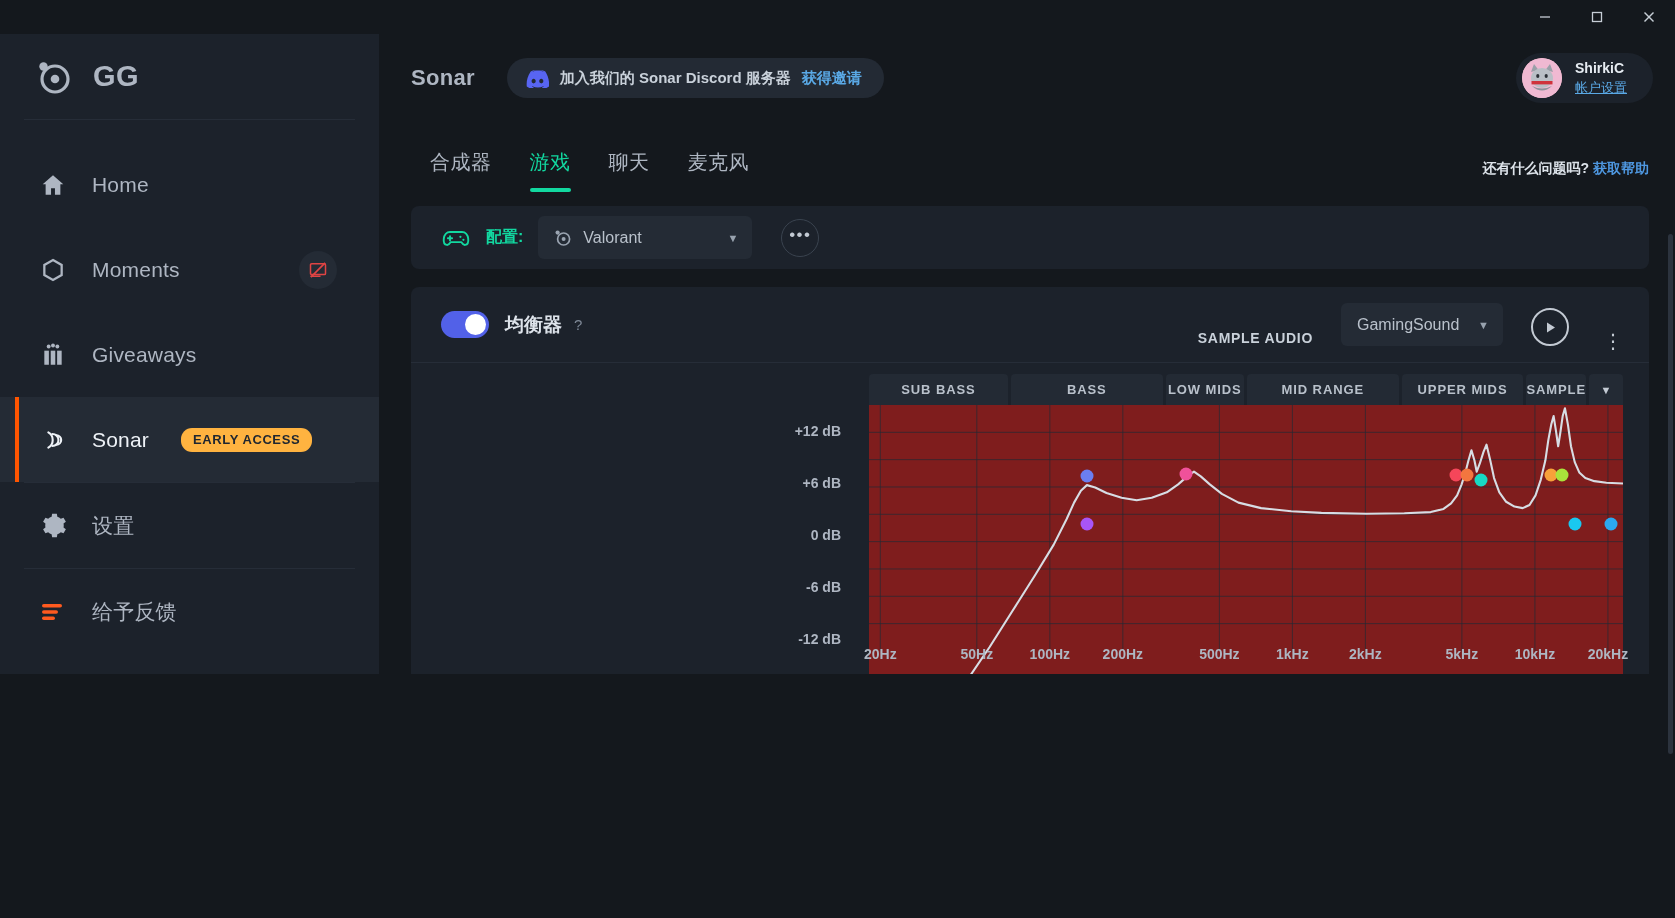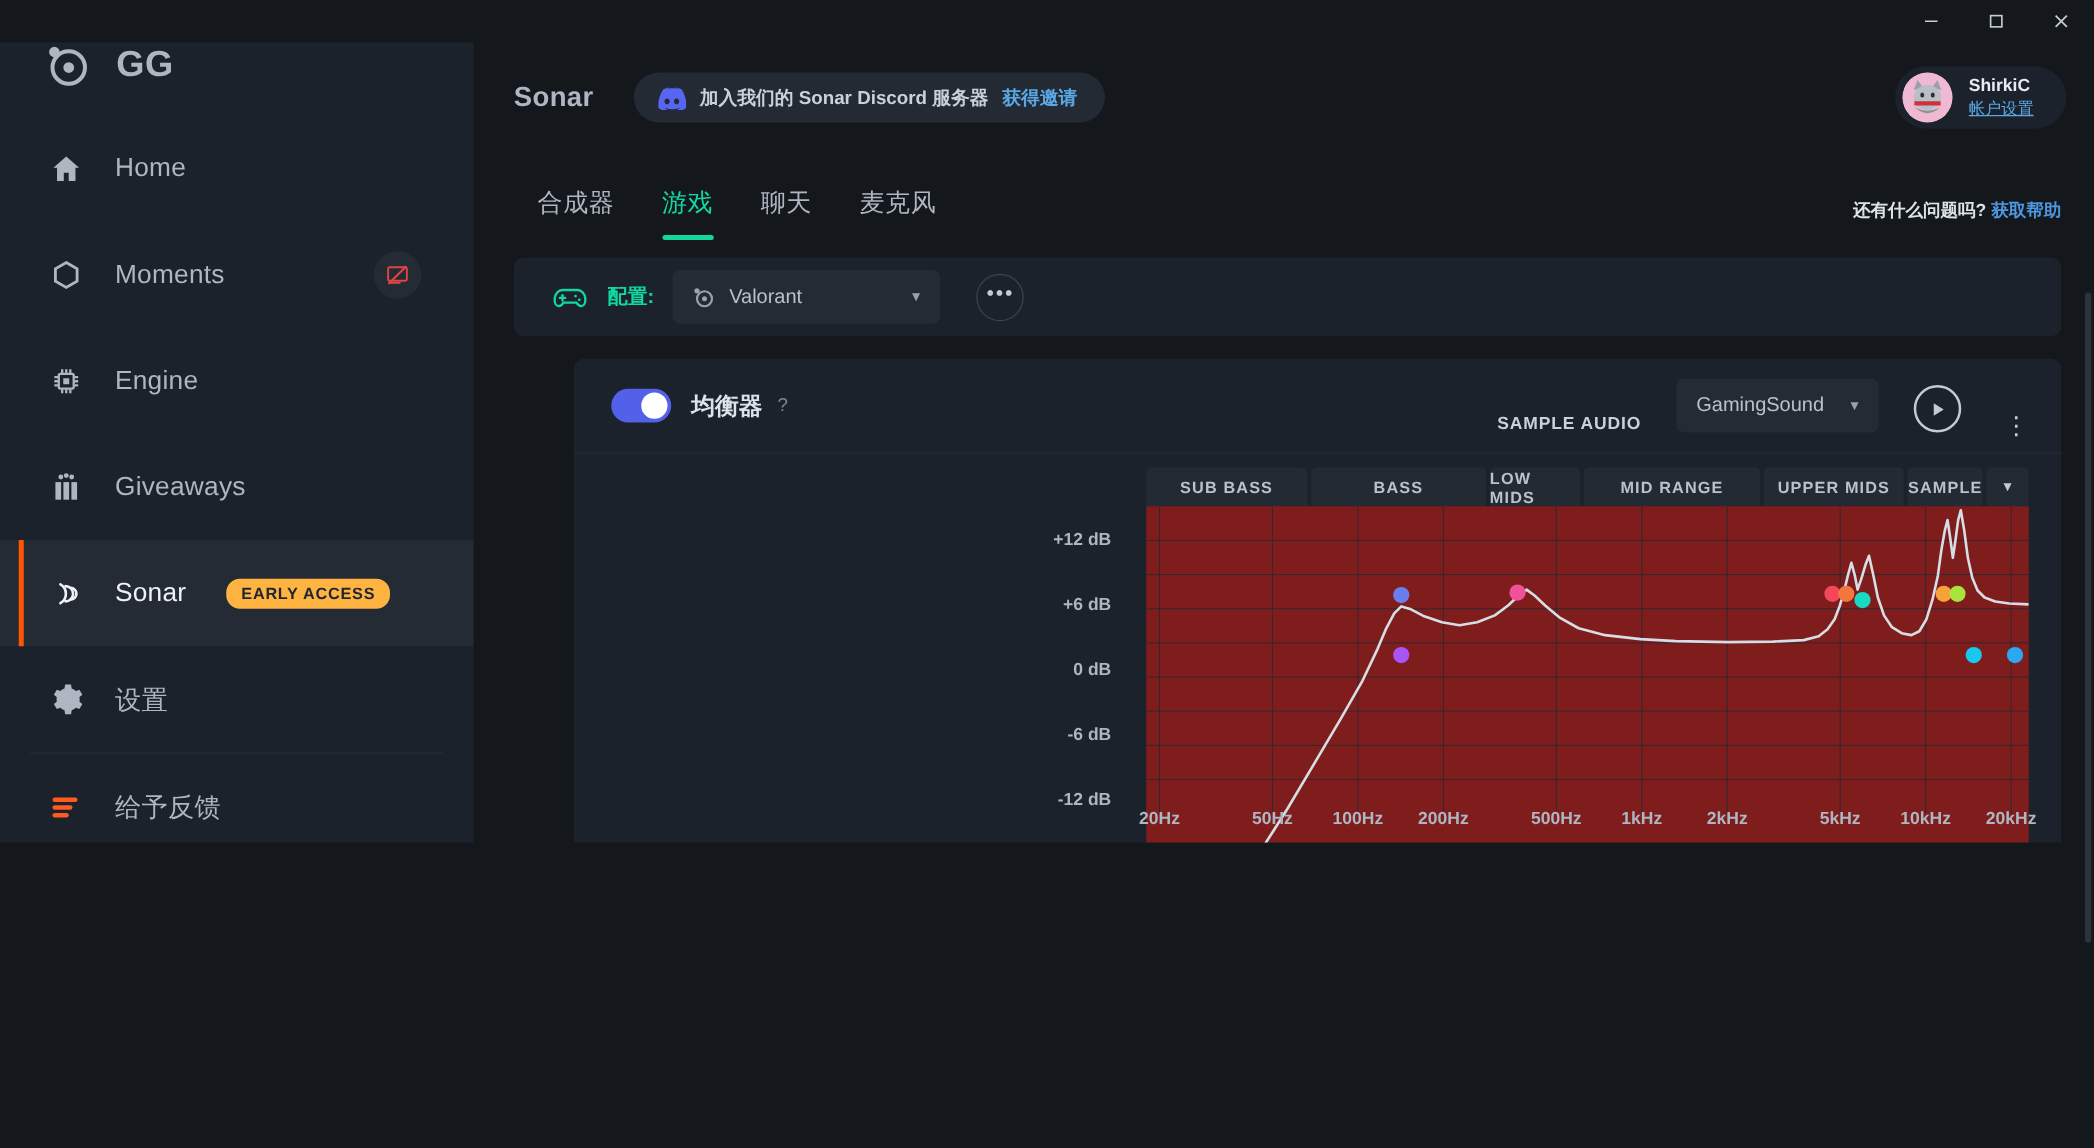--- a/index.html
+++ b/index.html
@@ -110,21 +110,21 @@
   .select .val { font-size: 16px; color: #b9c1cb; flex: 1; }
   .select .caret { color: #98a2ae; font-size: 11px; }
   .select .sslogo { width: 18px; height: 18px; color: #9aa4b1; flex: none; }
   .dotsbtn {
     width: 38px; height: 38px; border-radius: 50%; border: 1px solid #3a434f;
     display: flex; align-items: center; justify-content: center; margin-left: 14px;
     color: #c3cad3; font-size: 17px; letter-spacing: 1.5px; padding-bottom: 5px;
   }
 
   
-  .eqcard { flex: 1; display: flex; flex-direction: column; min-height: 0; border-radius: 8px 8px 0 0; margin-left: 48px; }
+  .eqcard { flex: 1; display: flex; flex-direction: column; min-height: 0; border-radius: 8px 8px 0 0; }
   .eqhead { height: 75px; flex: none; display: flex; align-items: center; padding: 0 26px 0 30px; }
   .toggle {
     width: 48px; height: 27px; border-radius: 14px; background: #5261e8; position: relative; flex: none;
   }
   .toggle .knob { position: absolute; right: 3px; top: 3px; width: 21px; height: 21px; border-radius: 50%; background: #fff; }
   .eqtitle { font-size: 19px; font-weight: bold; color: #dde3ea; margin-left: 16px; }
   .qmark { font-size: 15px; color: #7e8896; margin-left: 12px; }
   .eqright { margin-left: auto; display: flex; align-items: flex-end; gap: 28px; }
   .samplelabel { font-size: 14px; font-weight: bold; color: #c9d1da; letter-spacing: .7px; }
   .playbtn {
@@ -213,41 +213,20 @@
           <span class="lbl">Moments</span>
           <span class="moments-btn">
             <svg width="20" height="20" viewBox="0 0 24 24" fill="none" stroke="currentColor" stroke-width="1.8">
               <rect x="3" y="4.5" width="18" height="13" rx="1.4"></rect>
                 <line x1="3" y1="19.5" x2="15" y2="19.5"></line>
               <line x1="3.5" y1="20.5" x2="20.5" y2="3.5" stroke-width="2"></line>
             </svg>
           </span>
         </div>
 
-        <div class="navitem">
-          <span class="ico">
-            <svg width="26" height="26" viewBox="0 0 24 24" fill="none" stroke="currentColor" stroke-width="1.7">
-              <rect x="6.5" y="6.5" width="11" height="11" rx="1.2"></rect>
-                <rect x="9.8" y="9.8" width="4.4" height="4.4" fill="currentColor" stroke="none"></rect>
-              <line x1="9" y1="3.2" x2="9" y2="6"></line>
-                <line x1="12" y1="3.2" x2="12" y2="6"></line>
-                <line x1="15" y1="3.2" x2="15" y2="6"></line>
-              <line x1="9" y1="18" x2="9" y2="20.8"></line>
-                <line x1="12" y1="18" x2="12" y2="20.8"></line>
-                <line x1="15" y1="18" x2="15" y2="20.8"></line>
-              <line x1="3.2" y1="9" x2="6" y2="9"></line>
-                <line x1="3.2" y1="12" x2="6" y2="12"></line>
-                <line x1="3.2" y1="15" x2="6" y2="15"></line>
-              <line x1="18" y1="9" x2="20.8" y2="9"></line>
-                <line x1="18" y1="12" x2="20.8" y2="12"></line>
-                <line x1="18" y1="15" x2="20.8" y2="15"></line>
-            </svg>
-          </span>
-          <span class="lbl">Engine</span>
-        </div>
 
         <div class="navitem">
           <span class="ico">
             <svg width="26" height="26" viewBox="0 0 24 24" fill="currentColor">
               <circle cx="8" cy="4.2" r="1.8"></circle>
                 <circle cx="12" cy="3.2" r="1.8"></circle>
                 <circle cx="16" cy="4.2" r="1.8"></circle>
               <rect x="4" y="8" width="4.2" height="13"></rect>
                 <rect x="9.9" y="8" width="4.2" height="13"></rect>
                 <rect x="15.8" y="8" width="4.2" height="13"></rect>

